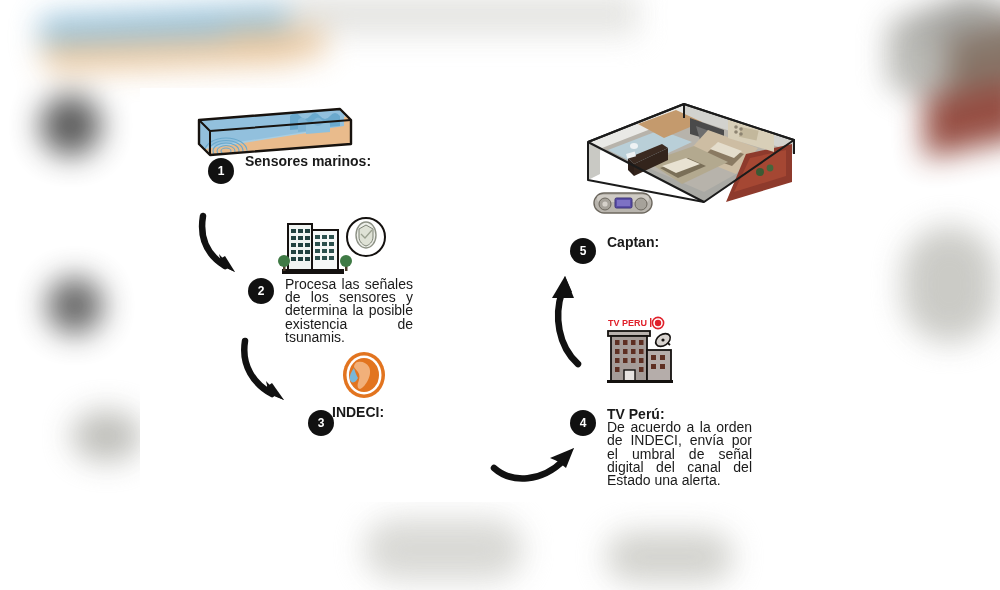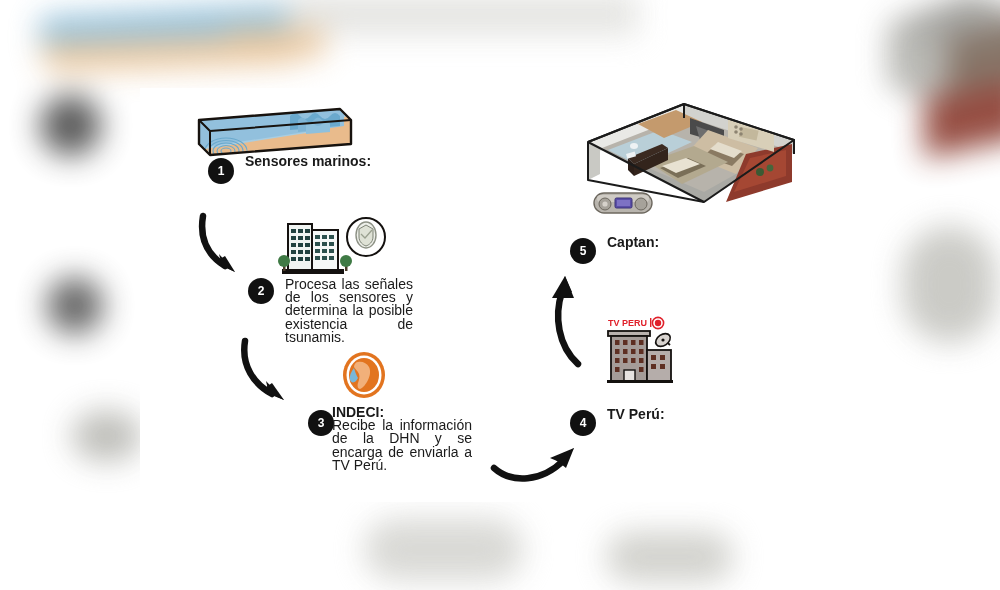--- a/index.html
+++ b/index.html
@@ -234,21 +234,20 @@
         <path d="M16,18 C13,22 11,26 12,30 C13,33 16,33 18,31 L20,28 C18,25 17,21 16,18 Z" fill="#79b7d8"></path>
       </svg>
     </div>
 
     <div class="badge" style="left:168px;top:322px;">
       <span>3</span>
     </div>
 
     <div class="txt" style="left:192px;top:318px;width:140px;">
       <span class="ttl">INDECI:</span>
-      <span class="body">Recibe la información de la DHN y se encarga de enviarla a TV Perú.</span>
     </div>
   </div>
 
   <div class="arrow" style="left:348px;top:338px;">
     <svg width="110" height="66" viewBox="0 0 110 66">
       <path d="M6,42 C24,58 54,56 76,34" fill="none" stroke="#111111" stroke-width="6.5" stroke-linecap="round"></path>
       <path d="M86,22 L68,34 L78,42 Z" fill="#111111"></path>
       <path d="M86,22 L62,32 L76,38 Z" fill="#111111"></path>
     </svg>
   </div>
@@ -302,20 +301,21 @@
         <rect x="5" y="64" width="66" height="3" fill="#14110f"></rect>
       </svg>
     </div>
 
     <div class="badge" style="left:430px;top:322px;">
       <span>4</span>
     </div>
 
     <div class="txt" style="left:467px;top:320px;width:145px;">
       <span class="ttl">TV Perú:</span>
+      <span class="body">De acuerdo a la orden de INDECI, envía por el umbral de señal digital del canal del Estado una alerta.</span>
     </div>
   </div>
 
   <div class="arrow" style="left:392px;top:180px;">
     <svg width="76" height="104" viewBox="0 0 76 104">
       <path d="M46,96 C26,78 22,48 30,24" fill="none" stroke="#111111" stroke-width="6.5" stroke-linecap="round"></path>
       <path d="M33,8 L20,30 L42,30 Z" fill="#111111"></path>
       <path d="M33,8 L26,32 L40,24 Z" fill="#111111"></path>
     </svg>
   </div>

